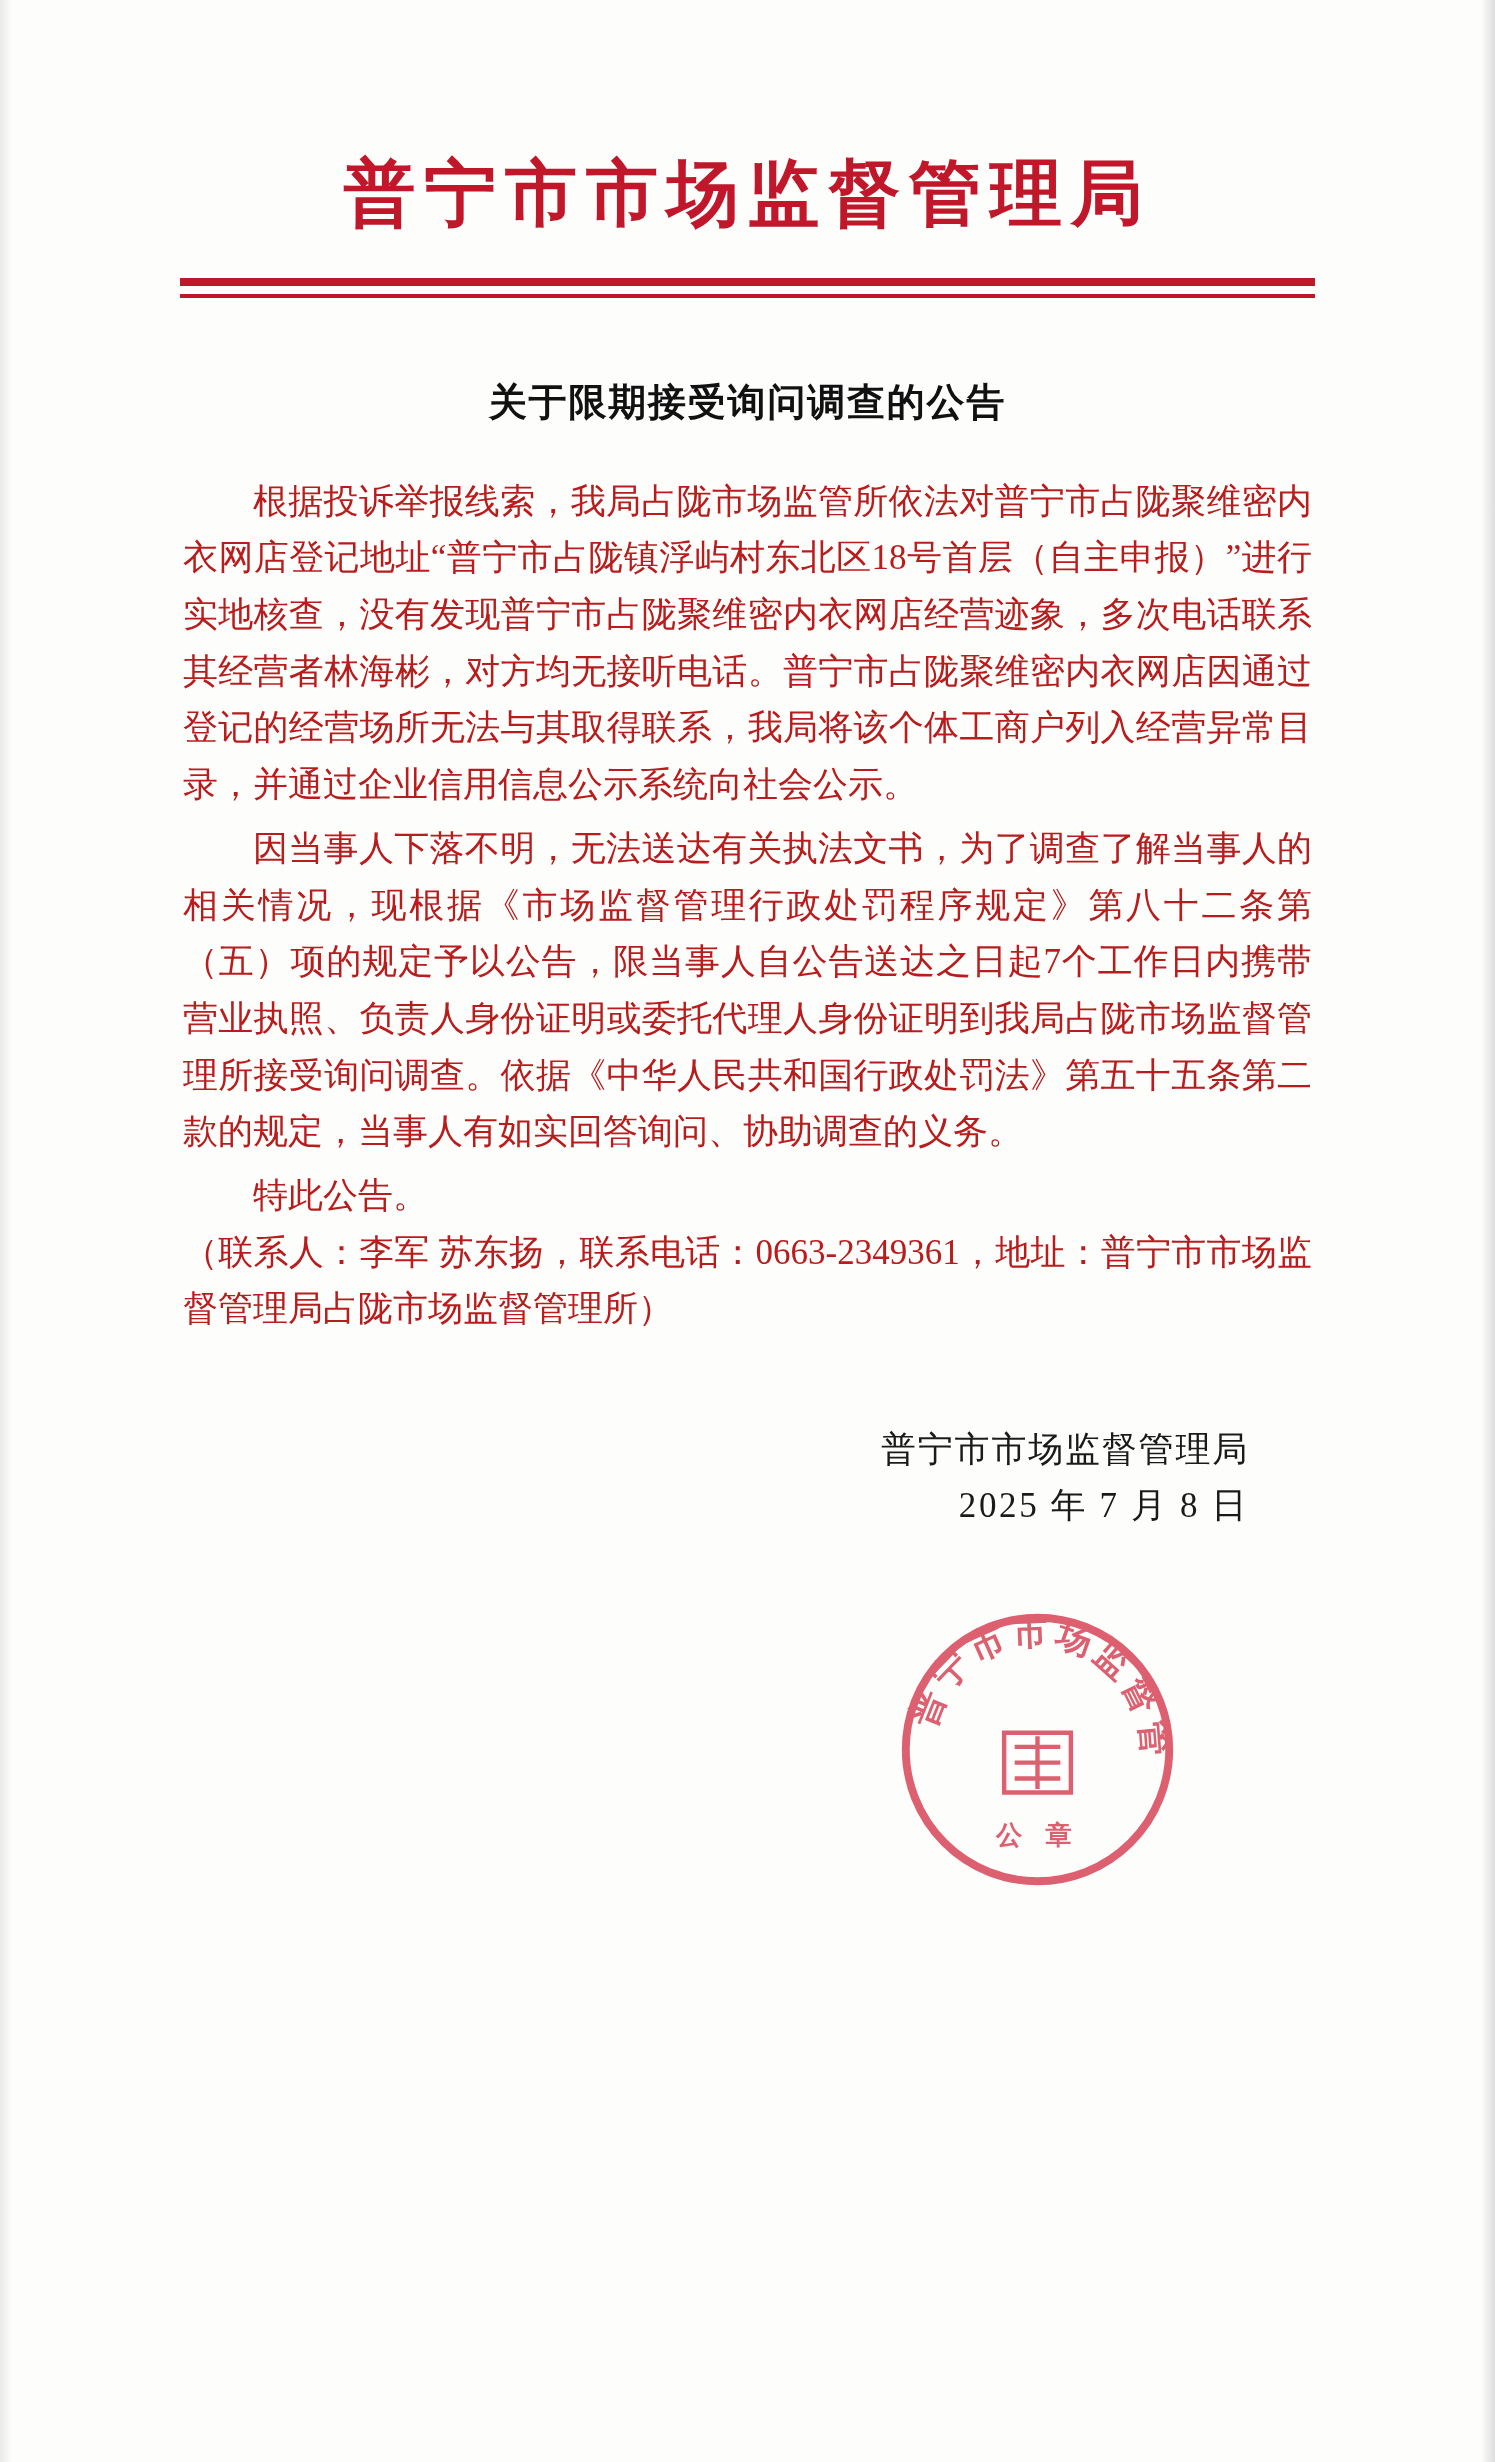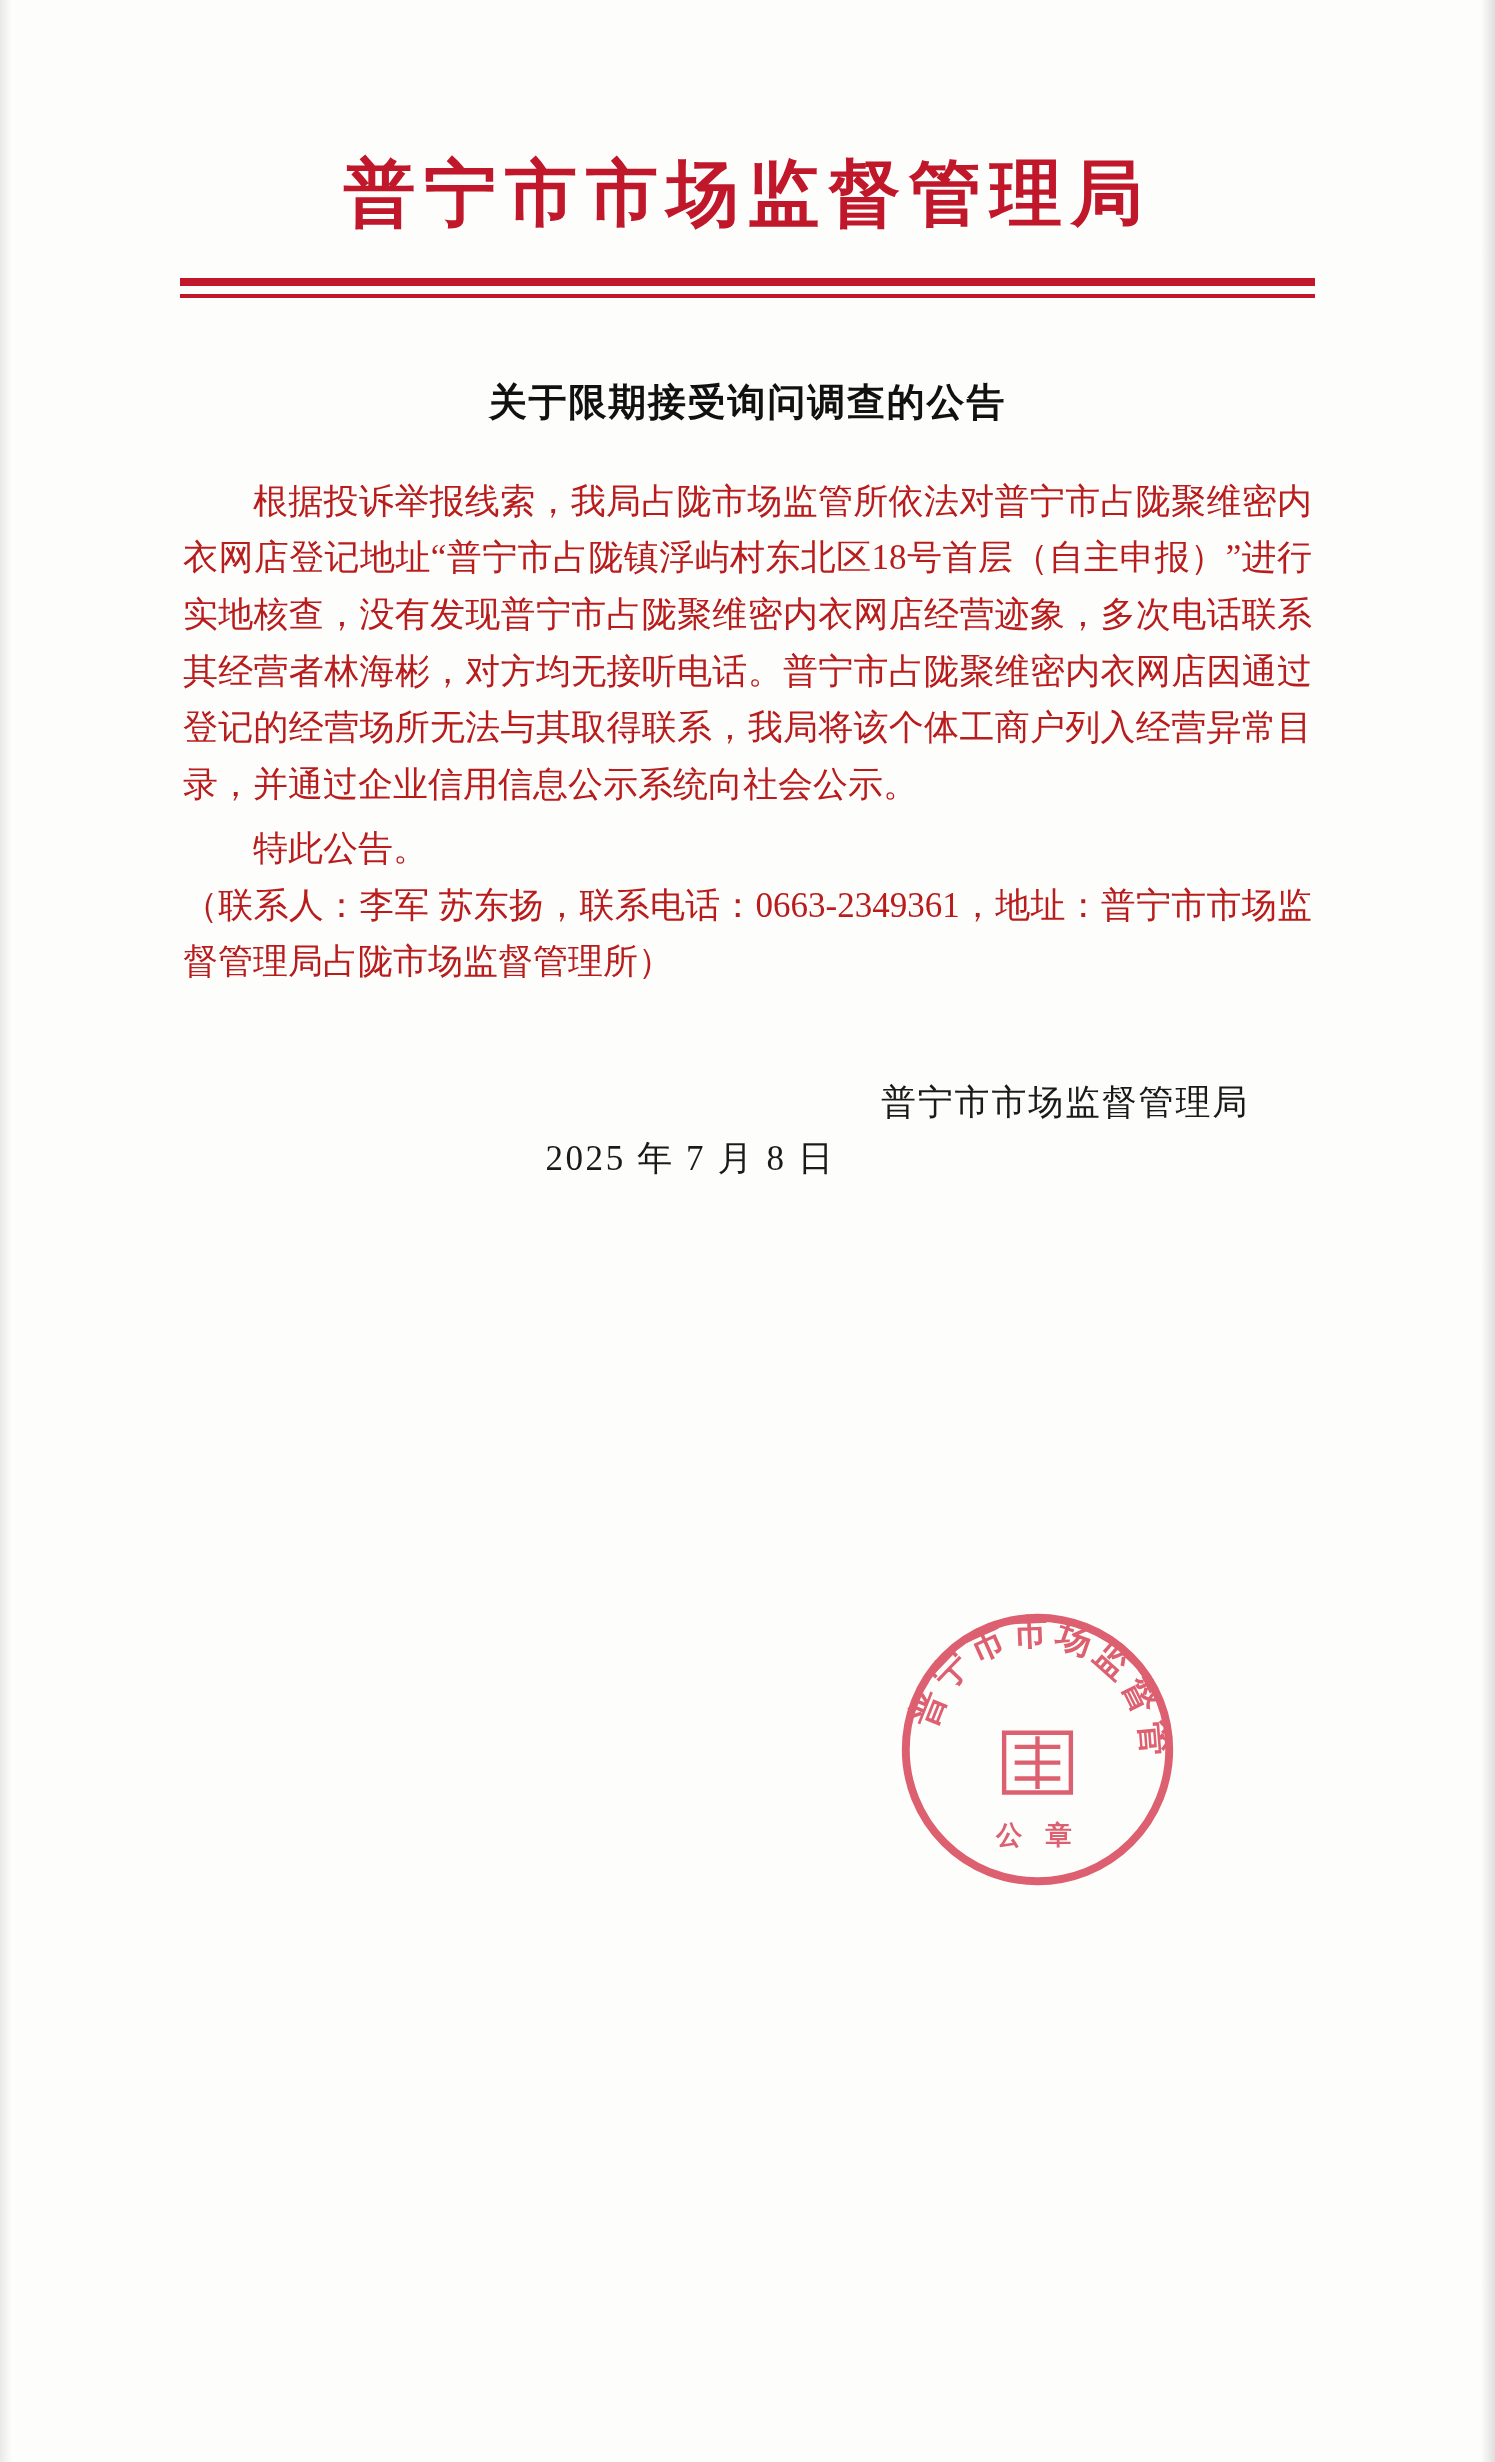--- a/index.html
+++ b/index.html
@@ -88,21 +88,20 @@
     font-size: 35px;
     line-height: 1.6;
     position: relative;
     z-index: 3;
   }
   .sign-line {
     letter-spacing: 1.8px;
   }
   .sign-date {
     letter-spacing: 2.6px;
-    text-align: center;
   }
   
   .seal {
     position: absolute;
     left: 897px;
     top: 1609px;
     width: 281px;
     height: 281px;
     z-index: 2;
     opacity: 0.72;
@@ -141,20 +140,21 @@
       <div class="rule-thick"></div>
       <div class="rule-gap"></div>
       <div class="rule-thin"></div>
     </div>
   </div>
 
   <div class="doc-title">关于限期接受询问调查的公告</div>
 
   <div class="body-text">
     <p class="para">根据投诉举报线索，我局占陇市场监管所依法对普宁市占陇聚维密内衣网店登记地址“普宁市占陇镇浮屿村东北区18号首层（自主申报）”进行实地核查，没有发现普宁市占陇聚维密内衣网店经营迹象，多次电话联系其经营者林海彬，对方均无接听电话。普宁市占陇聚维密内衣网店因通过登记的经营场所无法与其取得联系，我局将该个体工商户列入经营异常目录，并通过企业信用信息公示系统向社会公示。</p>
+    <p class="para">因当事人下落不明，无法送达有关执法文书，为了调查了解当事人的相关情况，现根据《市场监督管理行政处罚程序规定》第八十二条第（五）项的规定予以公告，限当事人自公告送达之日起7个工作日内携带营业执照、负责人身份证明或委托代理人身份证明到我局占陇市场监督管理所接受询问调查。依据《中华人民共和国行政处罚法》第五十五条第二款的规定，当事人有如实回答询问、协助调查的义务。</p>
     <p class="para tight">特此公告。</p>
     <p class="para noindent">（联系人：李军 苏东扬，联系电话：0663-2349361，地址：普宁市市场监督管理局占陇市场监督管理所）</p>
   </div>
 
   <div class="seal">
     <svg viewBox="0 0 320 320" width="281" height="281" aria-hidden="true">
       <circle cx="160" cy="160" r="150" fill="none" stroke="#d2243b" stroke-width="9"></circle>
       <path id="sealArc" d="M 40 160 A 120 120 0 0 1 280 160" fill="none" stroke="none"></path>
       <text class="seal-text" font-size="40" letter-spacing="6">
         <textPath href="#sealArc" startOffset="6%">普宁市市场监督管理局</textPath>

